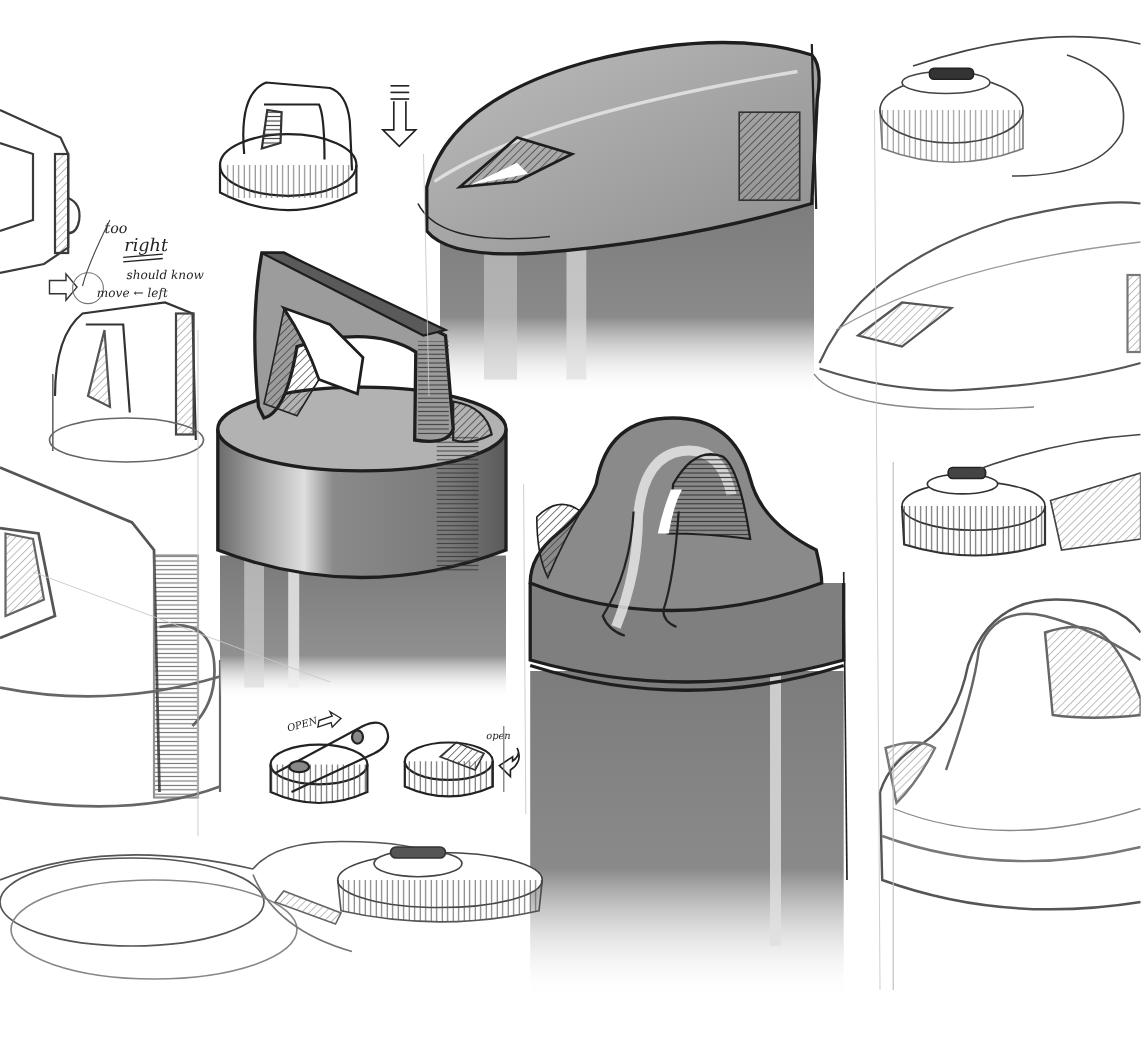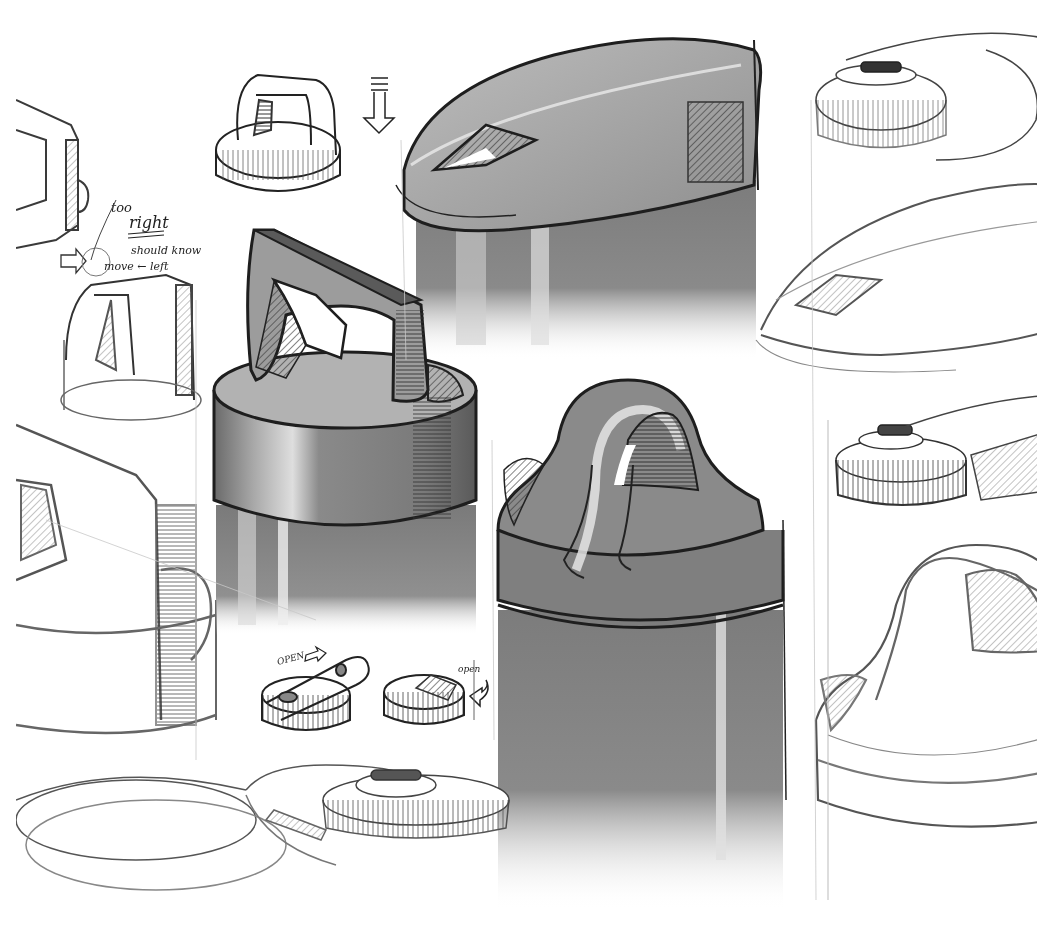--- a/index.html
+++ b/index.html
@@ -1,21 +1,21 @@
 <!DOCTYPE html>
 <html><head>
   <meta charset="utf-8">
   <style>
     html, body { margin: 0; padding: 0; }
     body {
       width: 1037px; height: 950px; overflow: hidden;
       background: #ffffff;
       font-family: "DejaVu Sans", sans-serif;
     }
-    #sheet { position: absolute; left: 16px; top: 0; width: 959px; height: 950px; }
+    #sheet { position: absolute; left: 0; top: 0; width: 959px; height: 950px; }
     svg text { font-family: "DejaVu Serif", serif; font-style: italic; }
   </style>
 </head>
 <body>
 
 <div id="sheet">
 <svg width="1037" height="950" viewBox="0 0 1037 950" xmlns="http://www.w3.org/2000/svg">
   <defs>
     <linearGradient id="bodyFade" x1="0" y1="0" x2="0" y2="1">
       <stop offset="0" stop-color="#7c7c7c"></stop>

